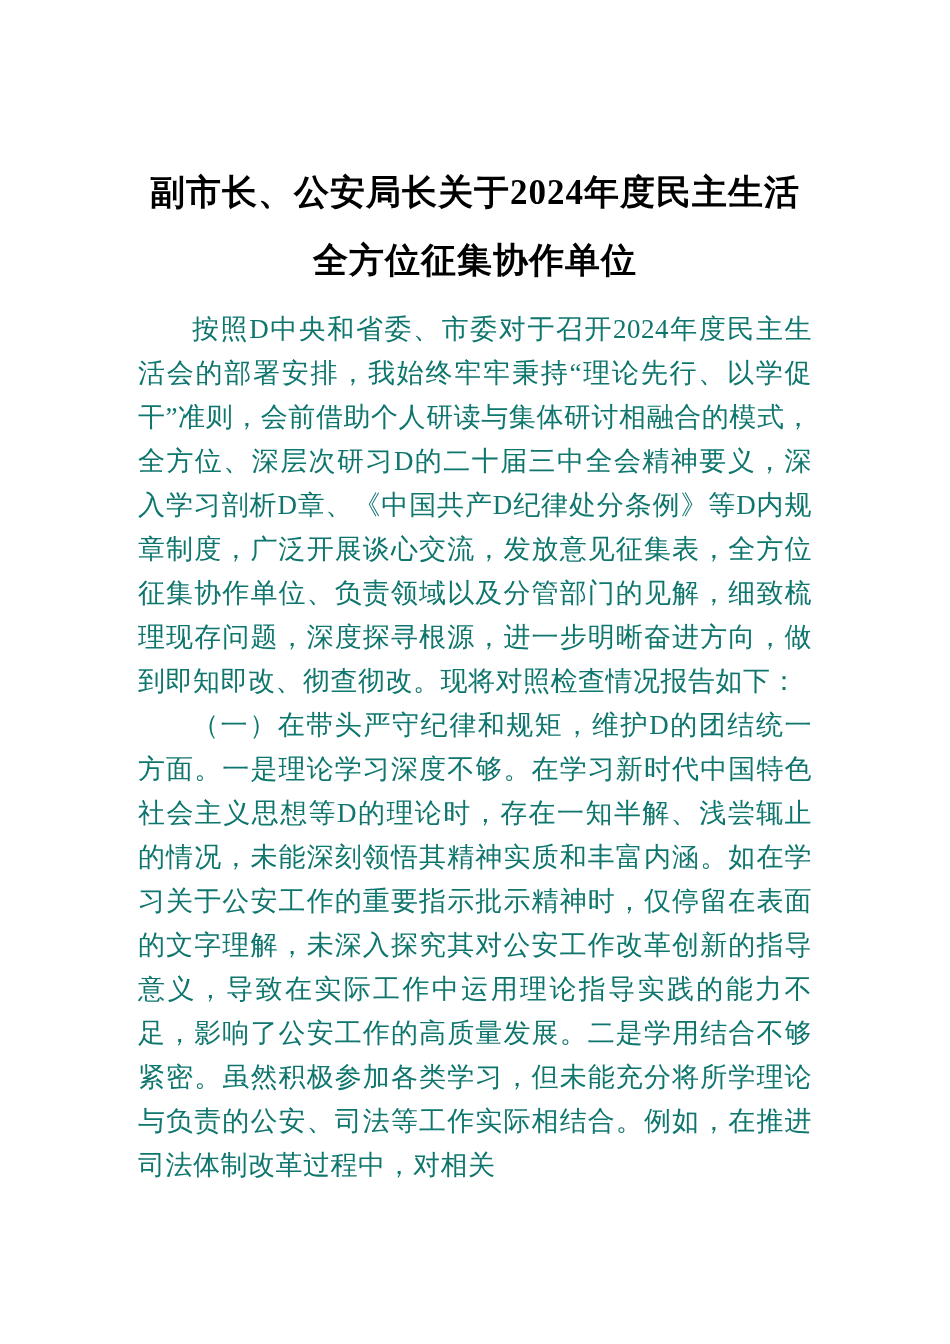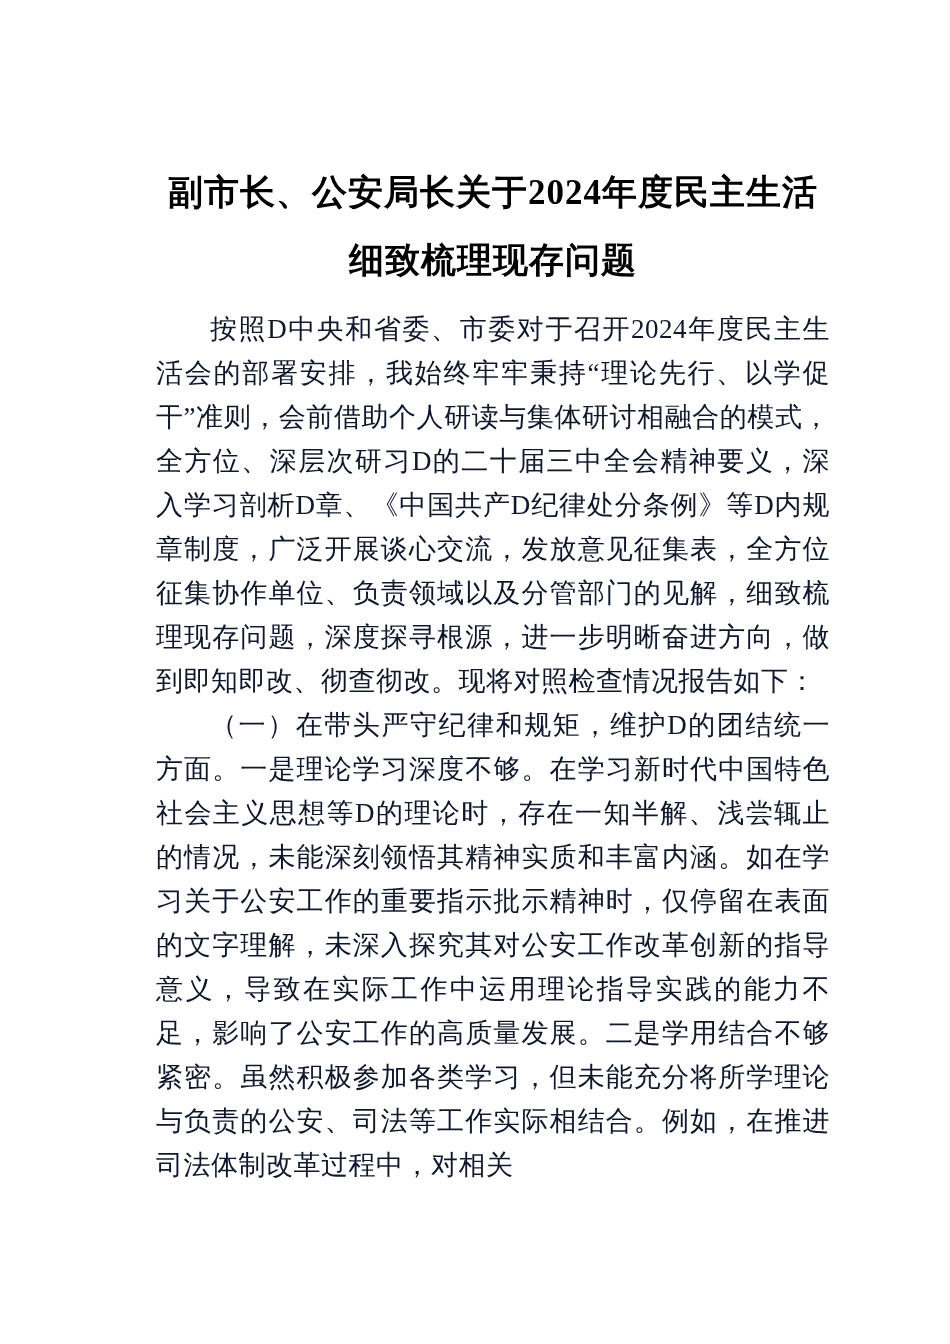--- a/index.html
+++ b/index.html
@@ -12,21 +12,20 @@
     width: 950px;
     height: 1344px;
     background: #ffffff;
     overflow: hidden;
   }
   .content {
     position: absolute;
     left: 138px;
     top: 159px;
     width: 674px;
-    margin-left: 18px;
   }
   .doc-title {
     margin: 0;
     font-family: "Liberation Serif", "DejaVu Serif", serif;
     font-weight: 700;
     font-size: 35px;
     line-height: 68px;
     letter-spacing: 1px;
     color: #000000;
     text-align: center;
@@ -34,21 +33,21 @@
   .doc-title .title-line {
     display: block;
     white-space: nowrap;
   }
   .doc-body {
     margin-top: 12px;
     font-family: "Liberation Serif", "DejaVu Serif", serif;
     font-size: 27px;
     line-height: 44px;
     letter-spacing: 0.5px;
-    color: #0f172a;
+    color: #0f766e;
     text-align: justify;
   }
   .doc-body p {
     margin: 0;
     text-indent: 2em;
   }
   p.section-heading {
     font-family: "Liberation Sans", "DejaVu Sans", sans-serif;
     font-weight: 700;
     letter-spacing: 1px;
@@ -59,21 +58,21 @@
   }
 </style>
 </head>
 <body>
 
 <div class="page">
   <div class="content">
 
     <h1 class="doc-title">
         <span class="title-line">副市长、公安局长关于2024年度民主生活</span>
-        <span class="title-line">细致梳理现存问题</span>
+        <span class="title-line">全方位征集协作单位</span>
       </h1>
 
     <div class="doc-body">
 
       <p>按照D中央和省委、市委对于召开2024年度民主生活会的部署安排，我始终牢牢秉持“理论先行、以学促干”准则，会前借助个人研读与集体研讨相融合的模式，全方位、深层次研习D的二十届三中全会精神要义，深入学习剖析D章、《中国共产D纪律处分条例》等D内规章制度，广泛开展谈心交流，发放意见征集表，全方位征集协作单位、负责领域以及分管部门的见解，细致梳理现存问题，深度探寻根源，进一步明晰奋进方向，做到即知即改、彻查彻改。现将对照检查情况报告如下：</p>
 
 
       <p><span class="subsection-lead">（一）在带头严守纪律和规矩，维护D的团结统一方面。</span><span>一是理论学习深度不够。在学习新时代中国特色社会主义思想等D的理论时，存在一知半解、浅尝辄止的情况，未能深刻领悟其精神实质和丰富内涵。如在学习关于公安工作的重要指示批示精神时，仅停留在表面的文字理解，未深入探究其对公安工作改革创新的指导意义，导致在实际工作中运用理论指导实践的能力不足，影响了公安工作的高质量发展。二是学用结合不够紧密。虽然积极参加各类学习，但未能充分将所学理论与负责的公安、司法等工作实际相结合。例如，在推进司法体制改革过程中，对相关</span></p>
 
     </div>

